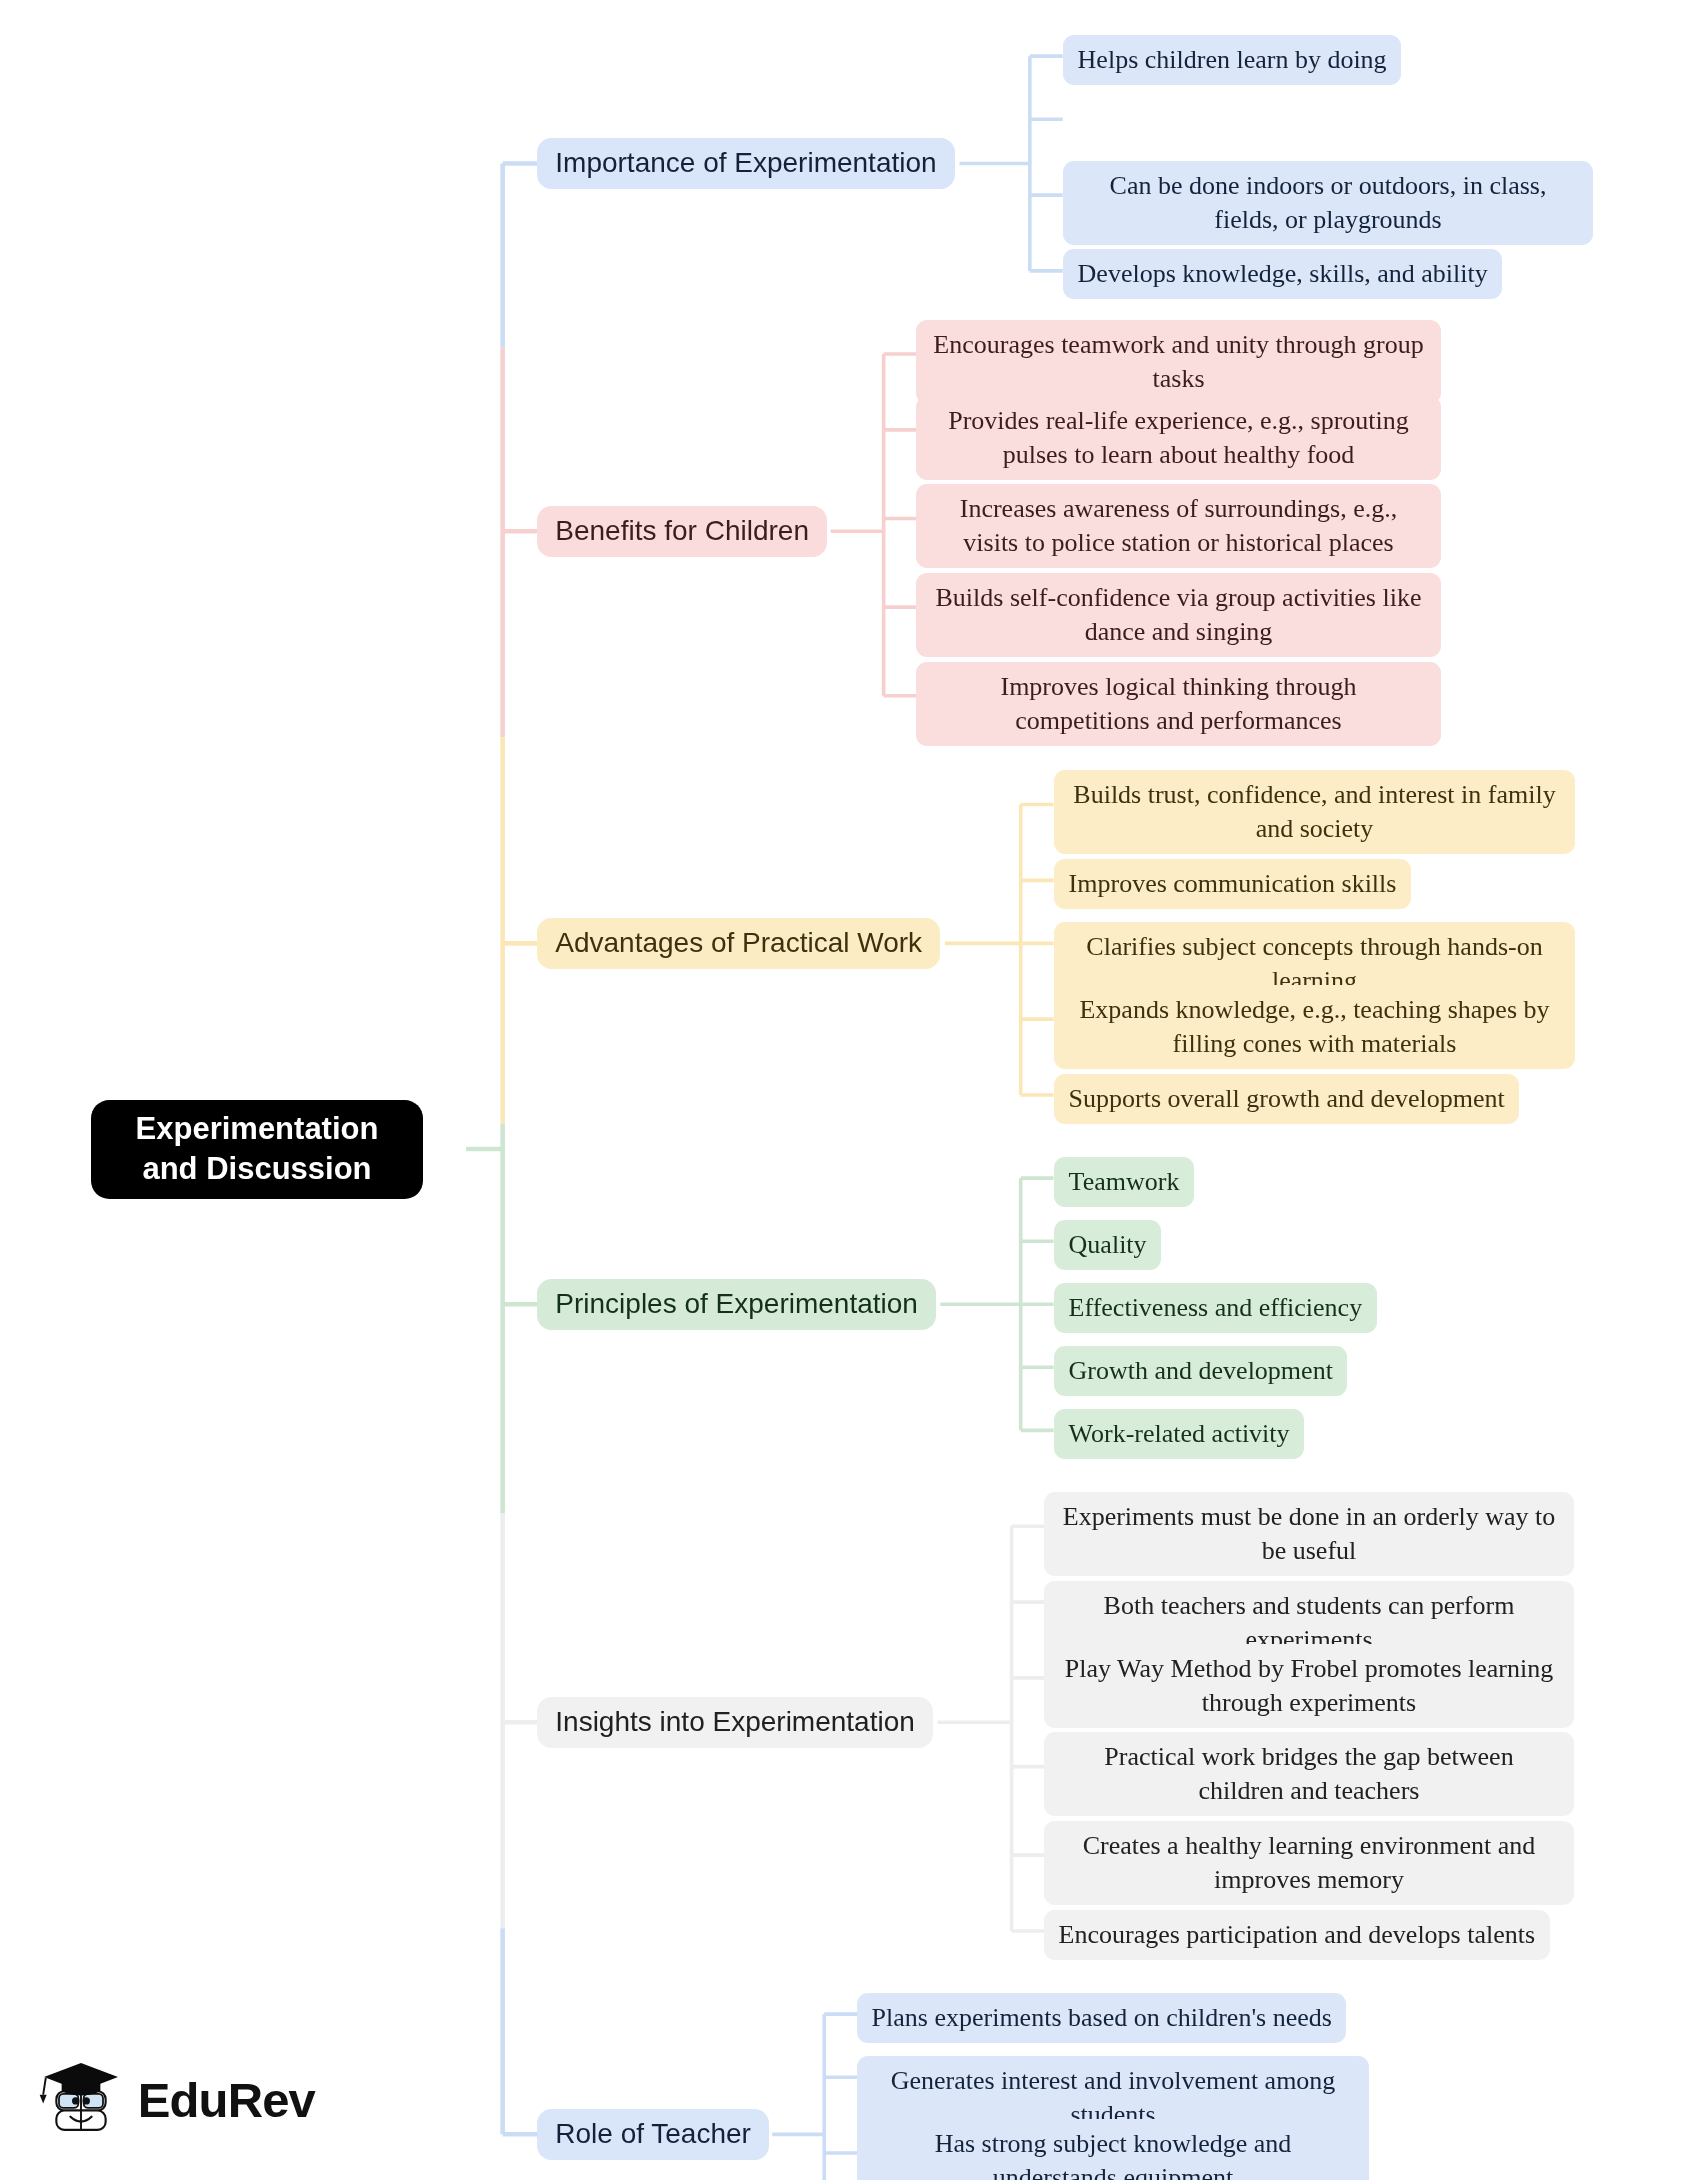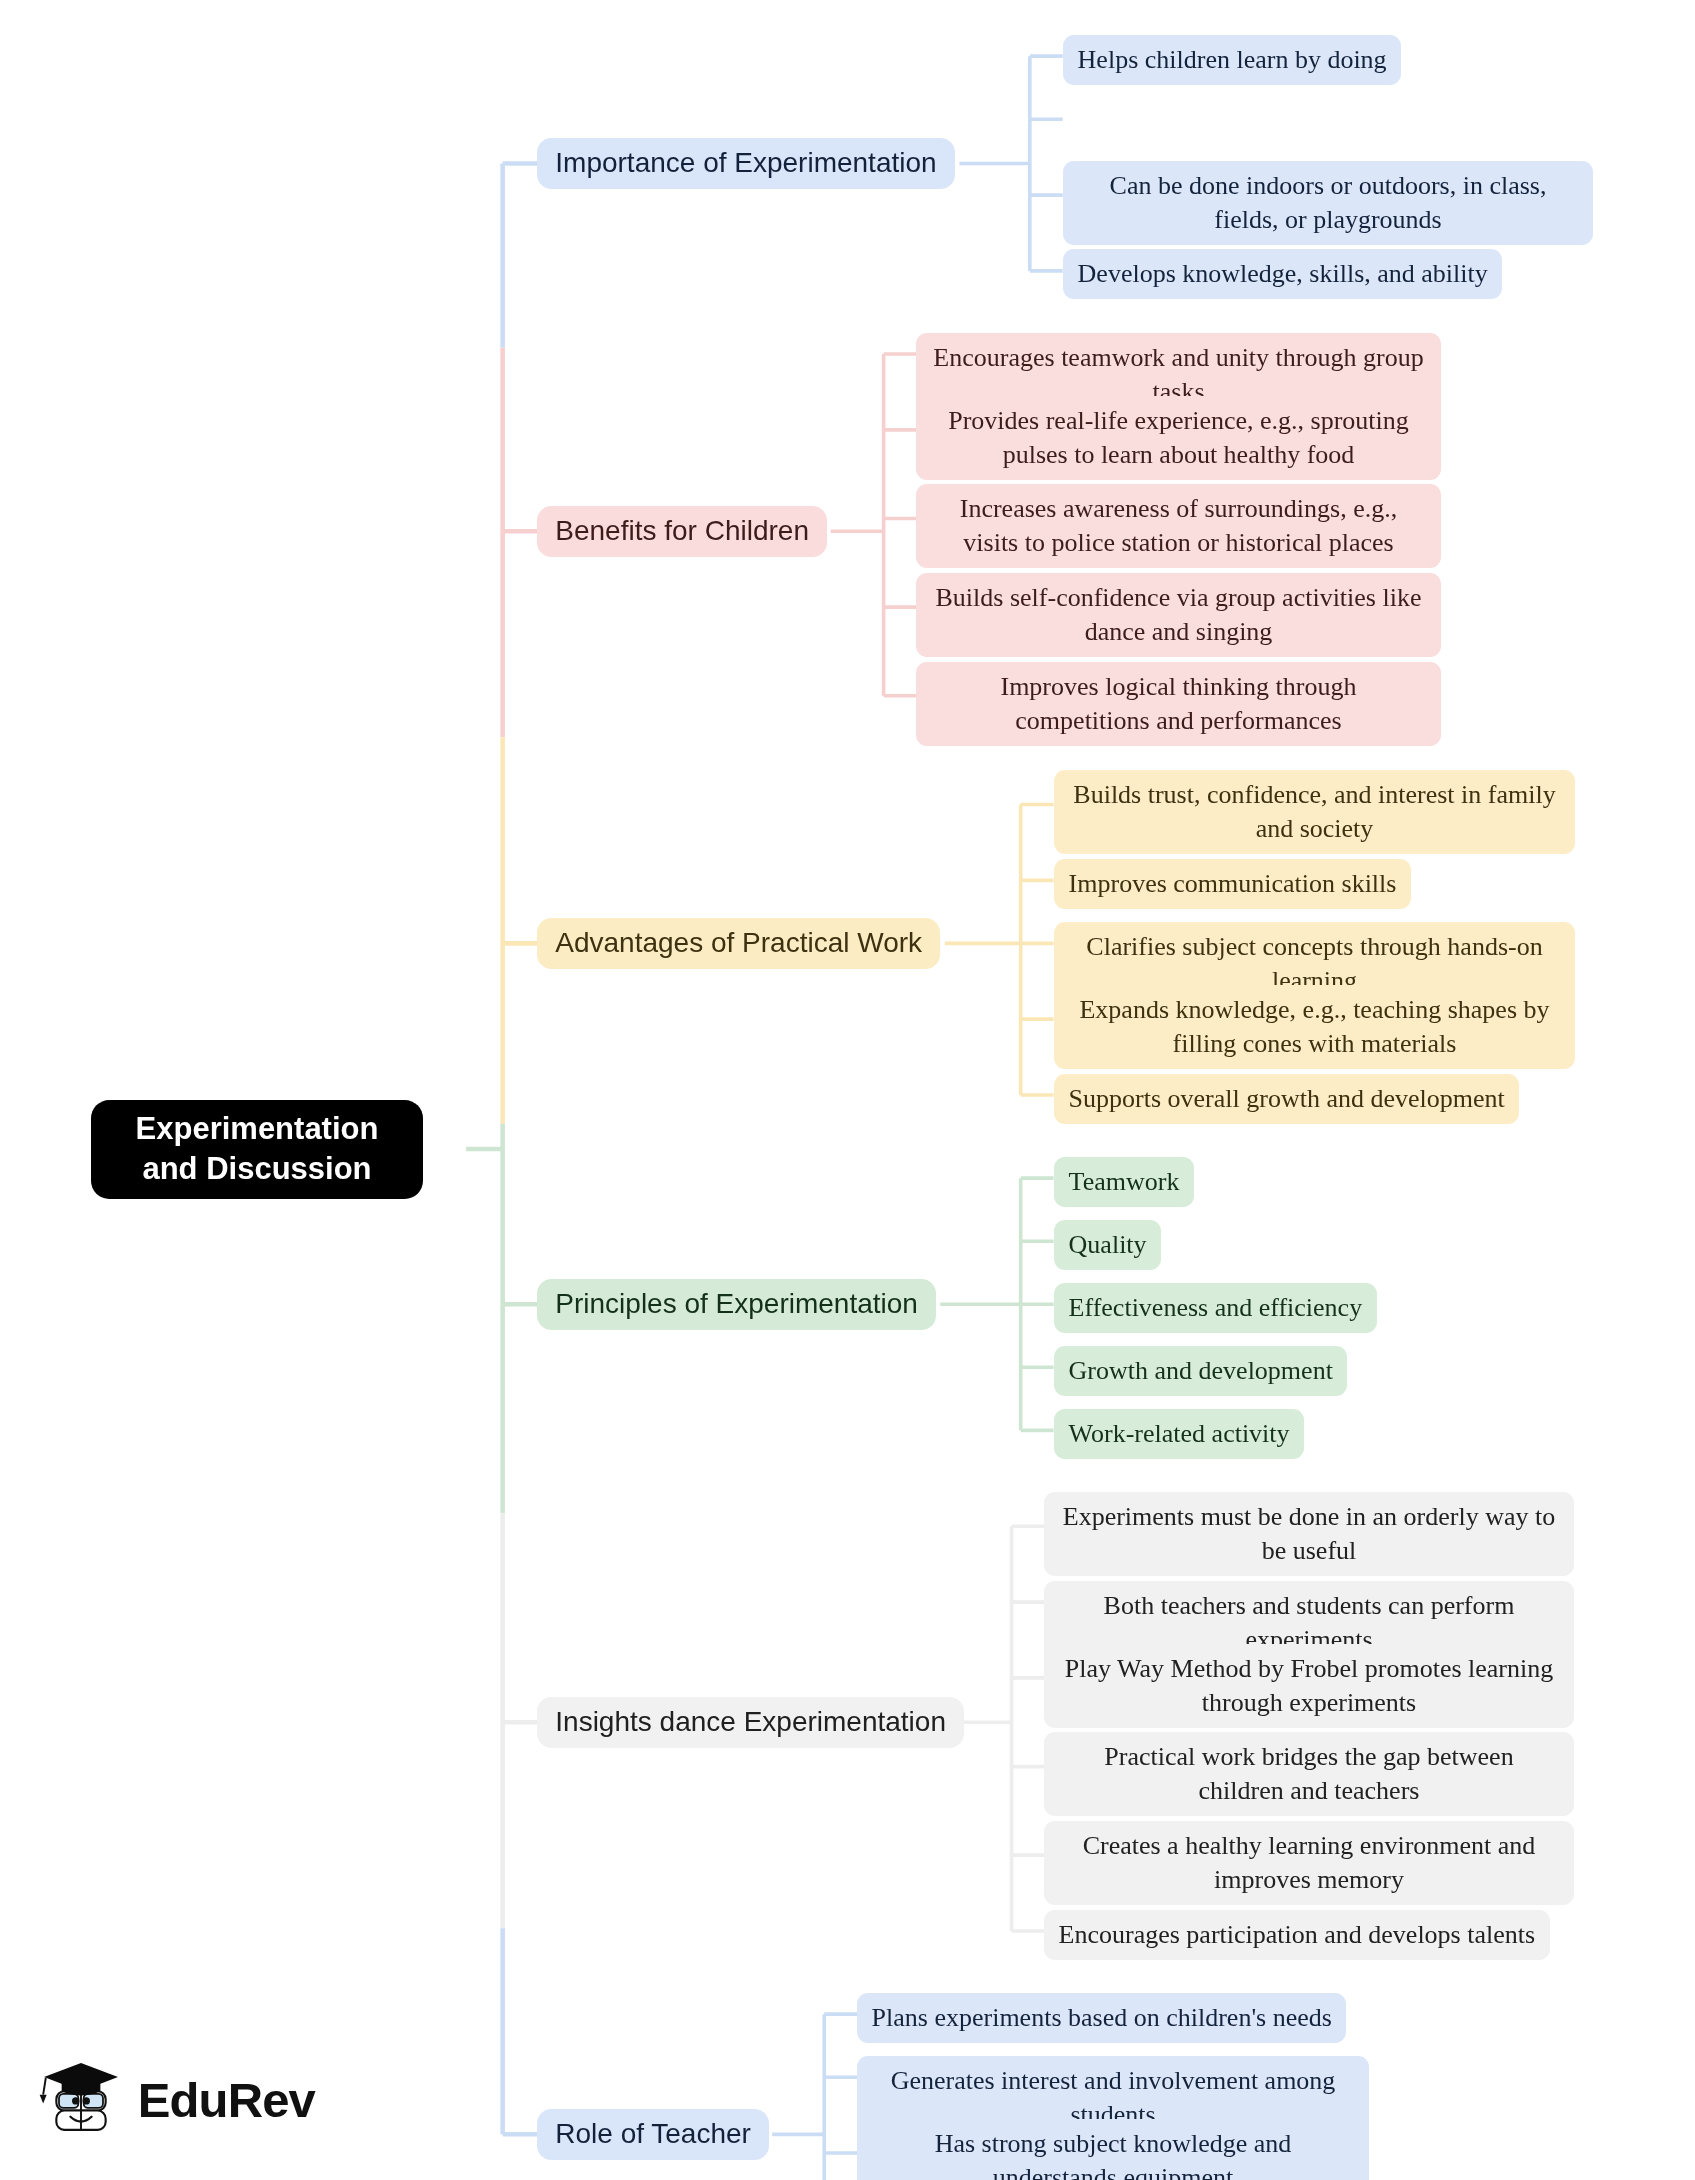--- a/index.html
+++ b/index.html
@@ -111,21 +111,21 @@
       <line x1="845" y1="2336" x2="902" y2="2336" stroke="#cbdcf5" stroke-width="4" stroke-linecap="butt"></line>
       <line x1="902" y1="2204.5" x2="902" y2="2453.5" stroke="#cbdcf5" stroke-width="4" stroke-linecap="butt"></line>
       <line x1="902" y1="2204.5" x2="938" y2="2204.5" stroke="#cbdcf5" stroke-width="4" stroke-linecap="butt"></line>
       <line x1="902" y1="2273.5" x2="938" y2="2273.5" stroke="#cbdcf5" stroke-width="4" stroke-linecap="butt"></line>
       <line x1="902" y1="2356.5" x2="938" y2="2356.5" stroke="#cbdcf5" stroke-width="4" stroke-linecap="butt"></line>
       <line x1="902" y1="2453.5" x2="938" y2="2453.5" stroke="#cbdcf5" stroke-width="4" stroke-linecap="butt"></line>
     </svg>
 <div class="node leaf c-blue" style="left: 1063px; max-width: 530px; white-space: normal; top: 35px;">Helps children learn by doing</div>
     <div class="node leaf c-blue" style="left: 1063px; max-width: 530px; white-space: normal; top: 161px;">Can be done indoors or outdoors, in class, fields, or playgrounds</div>
     <div class="node leaf c-blue" style="left: 1063px; max-width: 530px; white-space: normal; top: 249px;">Develops knowledge, skills, and ability</div>
-    <div class="node leaf c-pink" style="left: 916px; max-width: 525px; white-space: normal; top: 333px;">Encourages teamwork and unity through group tasks</div>
+    <div class="node leaf c-pink" style="left: 916px; max-width: 525px; white-space: normal; top: 320px;">Encourages teamwork and unity through group tasks</div>
     <div class="node leaf c-pink" style="left: 916px; max-width: 525px; white-space: normal; top: 396px;">Provides real-life experience, e.g., sprouting pulses to learn about healthy food</div>
     <div class="node leaf c-pink" style="left: 916px; max-width: 525px; white-space: normal; top: 484px;">Increases awareness of surroundings, e.g., visits to police station or historical places</div>
     <div class="node leaf c-pink" style="left: 916px; max-width: 525px; white-space: normal; top: 573px;">Builds self-confidence via group activities like dance and singing</div>
     <div class="node leaf c-pink" style="left: 916px; max-width: 525px; white-space: normal; top: 662px;">Improves logical thinking through competitions and performances</div>
     <div class="node leaf c-yellow" style="left: 1054px; max-width: 521px; white-space: normal; top: 770px;">Builds trust, confidence, and interest in family and society</div>
     <div class="node leaf c-yellow" style="left: 1054px; max-width: 521px; white-space: normal; top: 859px;">Improves communication skills</div>
     <div class="node leaf c-yellow" style="left: 1054px; max-width: 521px; white-space: normal; top: 922px;">Clarifies subject concepts through hands-on learning</div>
     <div class="node leaf c-yellow" style="left: 1054px; max-width: 521px; white-space: normal; top: 985px;">Expands knowledge, e.g., teaching shapes by filling cones with materials</div>
     <div class="node leaf c-yellow" style="left: 1054px; max-width: 521px; white-space: normal; top: 1074px;">Supports overall growth and development</div>
     <div class="node leaf c-green" style="left: 1054px; max-width: 521px; white-space: normal; top: 1157px;">Teamwork</div>
@@ -139,21 +139,21 @@
     <div class="node leaf c-gray" style="left: 1044px; max-width: 530px; white-space: normal; top: 1732px;">Practical work bridges the gap between children and teachers</div>
     <div class="node leaf c-gray" style="left: 1044px; max-width: 530px; white-space: normal; top: 1821px;">Creates a healthy learning environment and improves memory</div>
     <div class="node leaf c-gray" style="left: 1044px; max-width: 530px; white-space: normal; top: 1910px;">Encourages participation and develops talents</div>
     <div class="node leaf c-blue" style="left: 857px; max-width: 512px; white-space: normal; top: 1993px;">Plans experiments based on children's needs</div>
     <div class="node leaf c-blue" style="left: 857px; max-width: 512px; white-space: normal; top: 2056px;">Generates interest and involvement among students</div>
     <div class="node leaf c-blue" style="left: 857px; max-width: 512px; white-space: normal; top: 2119px;">Has strong subject knowledge and understands equipment</div>
     <div class="node branch c-blue" style="left: 537px; max-width: 468px; top: 138px;">Importance of Experimentation</div>
     <div class="node branch c-pink" style="left: 537px; max-width: 468px; top: 506px;">Benefits for Children</div>
     <div class="node branch c-yellow" style="left: 537px; max-width: 468px; top: 918px;">Advantages of Practical Work</div>
     <div class="node branch c-green" style="left: 537px; max-width: 468px; top: 1279px;">Principles of Experimentation</div>
-    <div class="node branch c-gray" style="left: 537px; max-width: 468px; top: 1697px;">Insights dance Experimentation</div>
+    <div class="node branch c-gray" style="left: 537px; max-width: 468px; top: 1697px;">Insights into Experimentation</div>
     <div class="node branch c-blue" style="left: 537px; max-width: 468px; top: 2109px;">Role of Teacher</div>
     <div class="node root" style="left: 91px; width: 332px; top: 1100px;">Experimentation and Discussion</div>
   </div>
 
 <div id="logo">
   <svg class="mark" viewBox="0 0 100 100">
 
     <rect x="22" y="40" width="56" height="22" rx="9" fill="#ffffff" stroke="#111" stroke-width="2.4"></rect>
     <rect x="22" y="62" width="56" height="22" rx="9" fill="#ffffff" stroke="#111" stroke-width="2.4"></rect>
 

